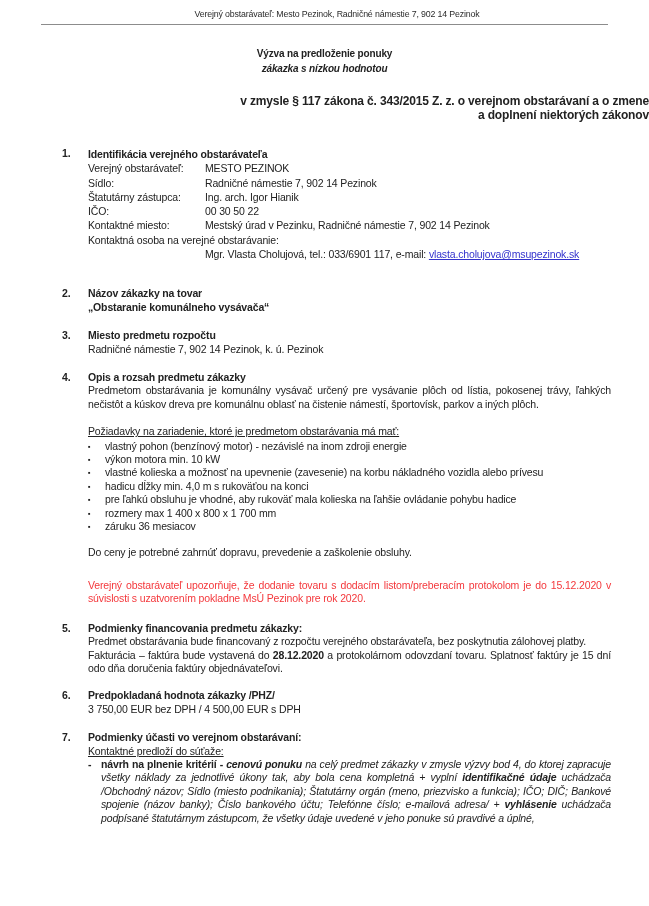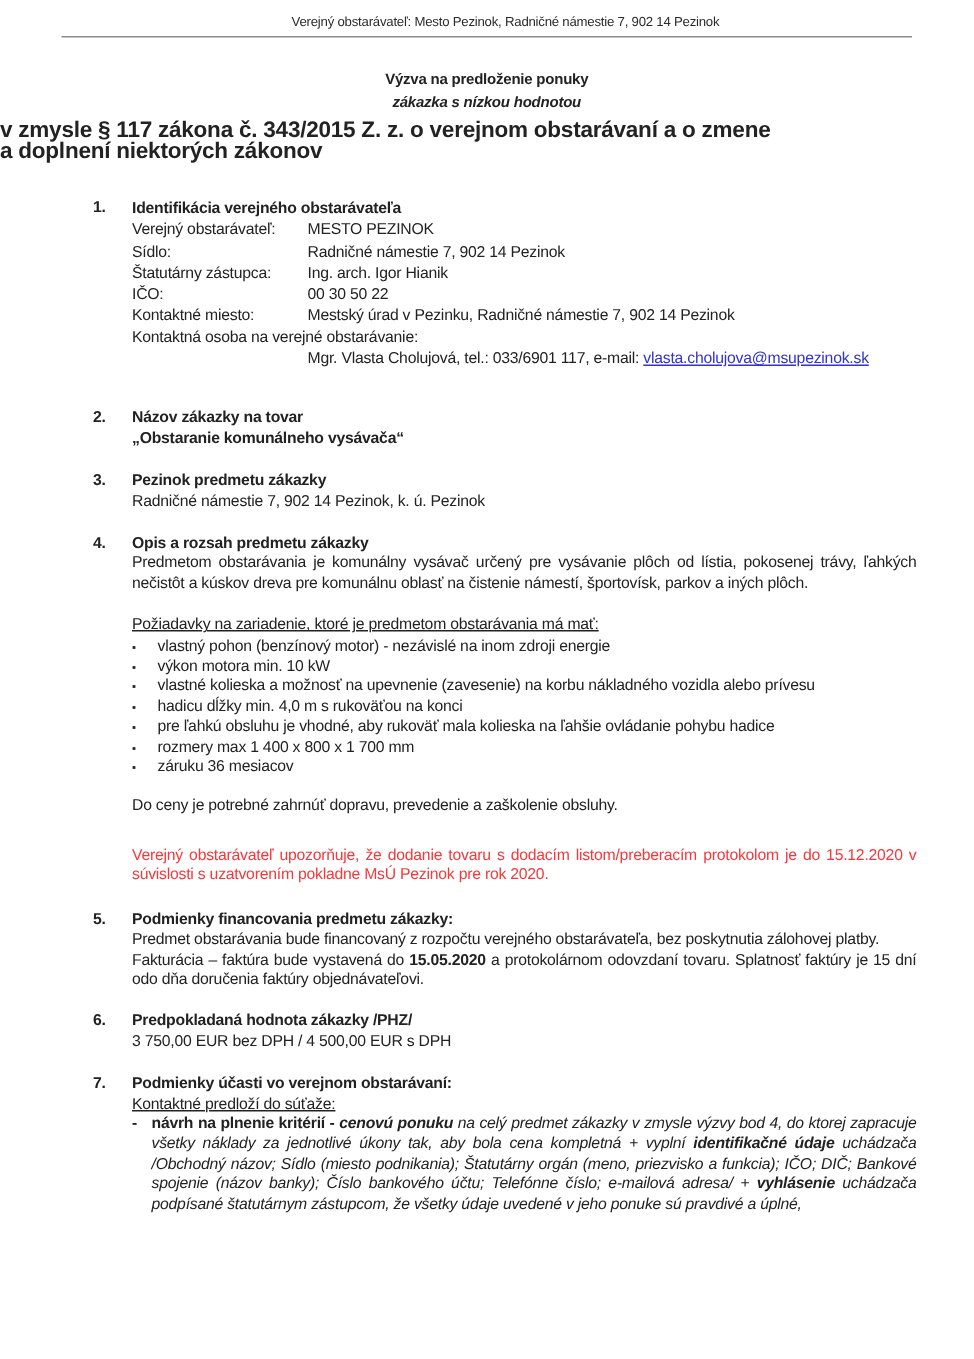--- a/index.html
+++ b/index.html
@@ -36,23 +36,23 @@
     font-weight:bold;
   }
   .page-subtitle {
     text-align:center;
     font-size:10px;
     line-height:14px;
     font-weight:bold;
     font-style:italic;
   }
   .legal {
-    margin-top:4px;
-    text-align:left;
-    font-size:15px;
+    margin-top:19px;
+    text-align:right;
+    font-size:12px;
     line-height:13.5px;
     font-weight:bold;
   }
   .sec { display:flex; }
   .sec .num {
     flex:0 0 26px;
     margin-left:62px;
     font-weight:bold;
   }
   .sec .body { flex:1; margin-right:38px; }
@@ -137,21 +137,21 @@
     <div class="num">2.</div>
     <div class="body">
       <div class="sec-heading">Názov zákazky na tovar</div>
       <div class="sec-heading">„Obstaranie komunálneho vysávača“</div>
     </div>
   </div>
 
   <div class="sec mt-s3">
     <div class="num">3.</div>
     <div class="body">
-      <div class="sec-heading">Pezinok predmetu zákazky</div>
+      <div class="sec-heading">Miesto predmetu rozpočtu</div>
       <div>Radničné námestie 7, 902 14 Pezinok, k. ú. Pezinok</div>
     </div>
   </div>
 
   <div class="sec mt-s4">
     <div class="num">4.</div>
     <div class="body">
       <div class="sec-heading">Opis a rozsah predmetu zákazky</div>
       <div class="just">Predmetom obstarávania je komunálny vysávač určený pre vysávanie plôch od lístia, pokosenej trávy, ľahkých nečistôt a kúskov dreva pre komunálnu oblasť na čistenie námestí, športovísk, parkov a iných plôch.</div>
       <div class="req-heading">Požiadavky na zariadenie, ktoré je predmetom obstarávania má mať:</div>
@@ -189,21 +189,21 @@
       <div class="red-notice just">Verejný obstarávateľ upozorňuje, že dodanie tovaru s dodacím listom/preberacím protokolom je do 15.12.2020 v súvislosti s uzatvorením pokladne MsÚ Pezinok pre rok 2020.</div>
     </div>
   </div>
 
   <div class="sec mt-s5">
     <div class="num">5.</div>
     <div class="body">
       <div class="sec-heading">Podmienky financovania predmetu zákazky:</div>
       <div>Predmet obstarávania bude financovaný z rozpočtu verejného obstarávateľa, bez poskytnutia  zálohovej platby.</div>
       <div class="just">
-        <span>Fakturácia – faktúra bude vystavená do </span><span class="bold">15.05.2020</span><span> a protokolárnom odovzdaní tovaru. Splatnosť faktúry je 15 dní odo dňa doručenia faktúry objednávateľovi.</span>
+        <span>Fakturácia – faktúra bude vystavená do </span><span class="bold">28.12.2020</span><span> a protokolárnom odovzdaní tovaru. Splatnosť faktúry je 15 dní odo dňa doručenia faktúry objednávateľovi.</span>
       </div>
     </div>
   </div>
 
   <div class="sec mt-s6">
     <div class="num">6.</div>
     <div class="body">
       <div class="sec-heading">Predpokladaná hodnota zákazky /PHZ/</div>
       <div>3 750,00 EUR bez DPH / 4 500,00 EUR s DPH</div>
     </div>

